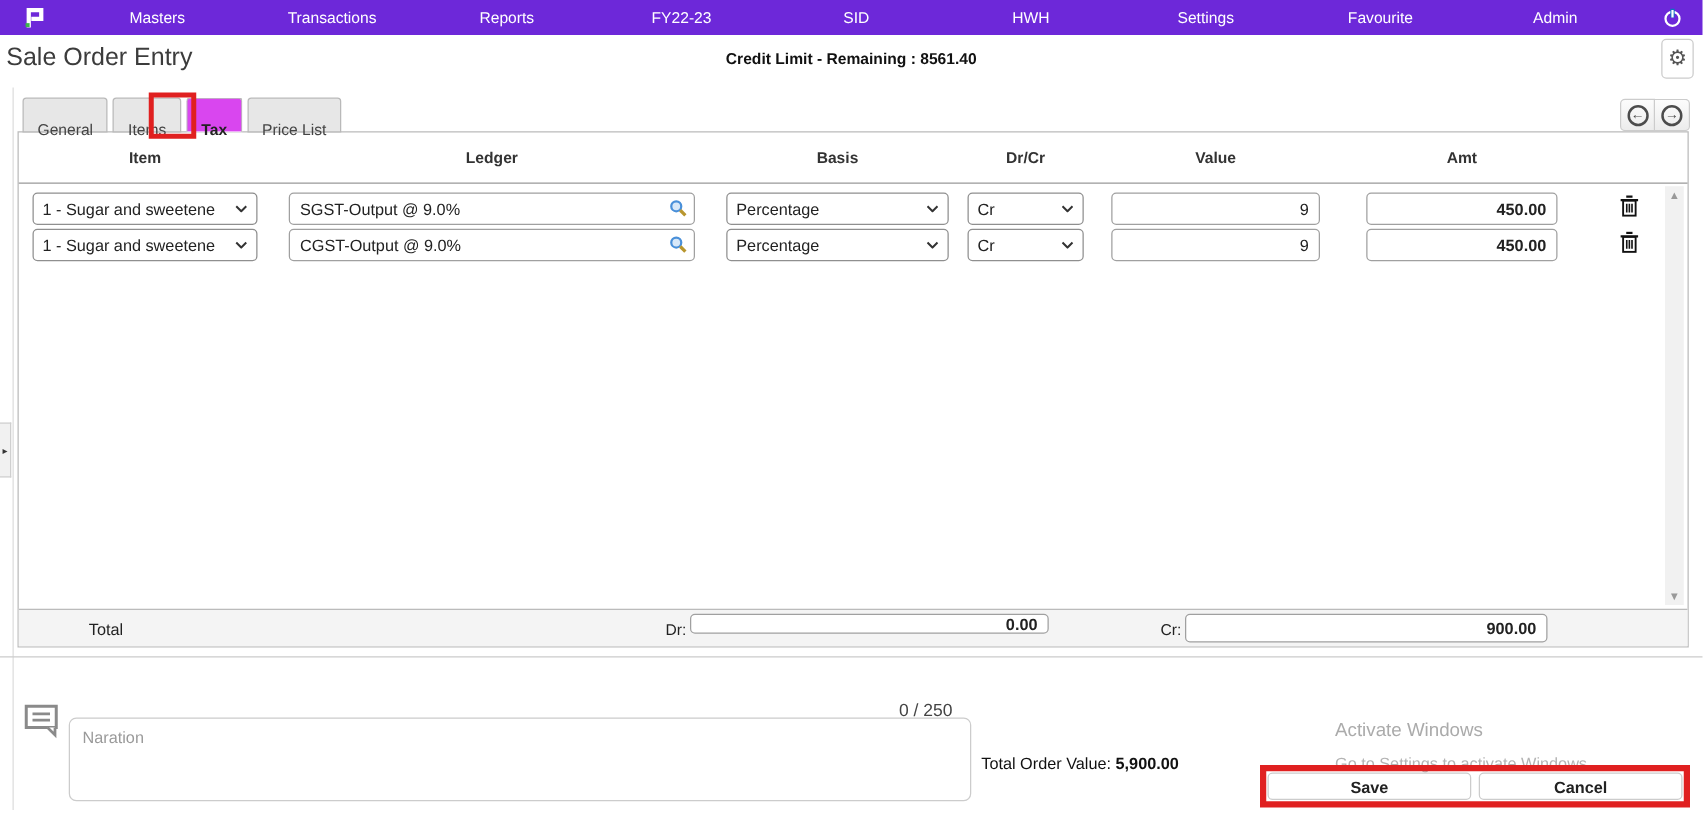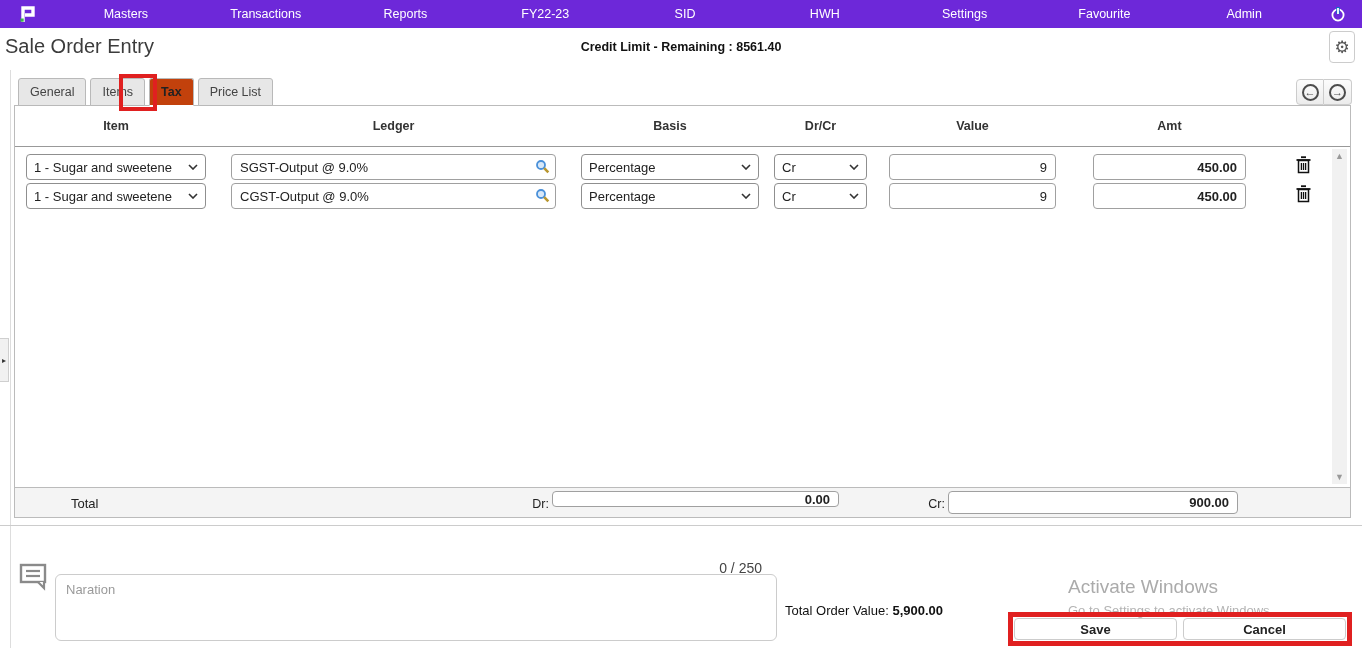--- a/index.html
+++ b/index.html
@@ -26,23 +26,23 @@
   
   .outer-line { position:absolute; left:10px; top:70px; height:578px; border-left:1px solid #ddd; }
 
   
   .side-toggle { position:absolute; left:0; top:338px; width:9px; height:44px; background:#f1f1f1;
     border:1px solid #cfcfcf; border-left:none; font-size:8px; color:#333; display:flex;
     align-items:center; justify-content:center; cursor:pointer; }
 
   
   .tabbar { position:absolute; left:18px; top:78px; height:28px; display:flex; gap:4px; z-index:3; }
-  .tab { height:28px; padding:0 11px; font-size:12.5px; line-height:27px; color:#444;
+  .tab { height:28px; padding:12px 11px; font-size:12.5px; line-height:27px; color:#444;
     background:#e7e7e7; border:1px solid #b9b9b9; border-radius:3px 3px 0 0; cursor:pointer; }
-  .tab.active { background:#c2410c; border-bottom:1px solid #fff; font-weight:bold; color:#222; }
+  .tab.active { background:#d946ef; border-bottom:1px solid #fff; font-weight:bold; color:#222; }
   .annot-tax { position:absolute; left:119px; top:74px; width:38px; height:37px;
     border:4px solid #e02020; z-index:4; pointer-events:none; }
   .nav-arrows { position:absolute; right:10px; top:79px; display:flex; z-index:3; }
   .arrow-btn { width:28px; height:26px; border:1px solid #ccc; background:linear-gradient(#fcfcfc,#ececec);
     display:flex; align-items:center; justify-content:center; cursor:pointer; }
   .arrow-btn:first-child { border-radius:4px 0 0 4px; }
   .arrow-btn:last-child { border-radius:0 4px 4px 0; border-left:none; }
   .arrow-circle { width:17px; height:17px; border:2px solid #4c4c4c; border-radius:50%;
     color:#4c4c4c; font-size:11px; line-height:13px; text-align:center; font-weight:bold; }
 
@@ -89,21 +89,21 @@
   .footer { position:absolute; left:0; top:525px; width:1362px; height:128px; border-top:1px solid #ccc; }
   .comment-icon { position:absolute; left:18px; top:35px; }
   .char-counter { position:absolute; left:690px; top:34px; width:72px; text-align:right;
     font-size:14px; color:#444; }
   .narration { position:absolute; left:55px; top:48px; width:722px; height:67px; resize:none;
     border:1px solid #ccc; border-radius:6px; padding:7px 10px; font-size:13px; color:#222;
     font-family:inherit; outline:none; }
   .narration::placeholder { color:#9a9a9a; }
   .order-value { position:absolute; left:785px; top:77px; font-size:13px; color:#111; }
   .order-value b { font-weight:bold; }
-  .wm1 { position:absolute; left:1068px; top:50px; font-size:19px; color:#ababab; }
+  .wm1 { position:absolute; left:1068px; top:50px; font-size:15px; color:#ababab; }
   .wm2 { position:absolute; left:1068px; top:77px; font-size:13px; color:#b3b3b3; }
   .annot-btns { position:absolute; left:1008px; top:86px; width:344px; height:34px;
     border:5px solid #e02020; display:flex; gap:6px; padding:1px 1px; background:transparent; z-index:2; }
   .btn { flex:1; background:#fff; border:1px solid #ccc; border-radius:4px; font-size:13px;
     font-weight:bold; color:#222; font-family:inherit; cursor:pointer; }
 </style>
 </head>
 <body>
 
 <div class="navbar">

